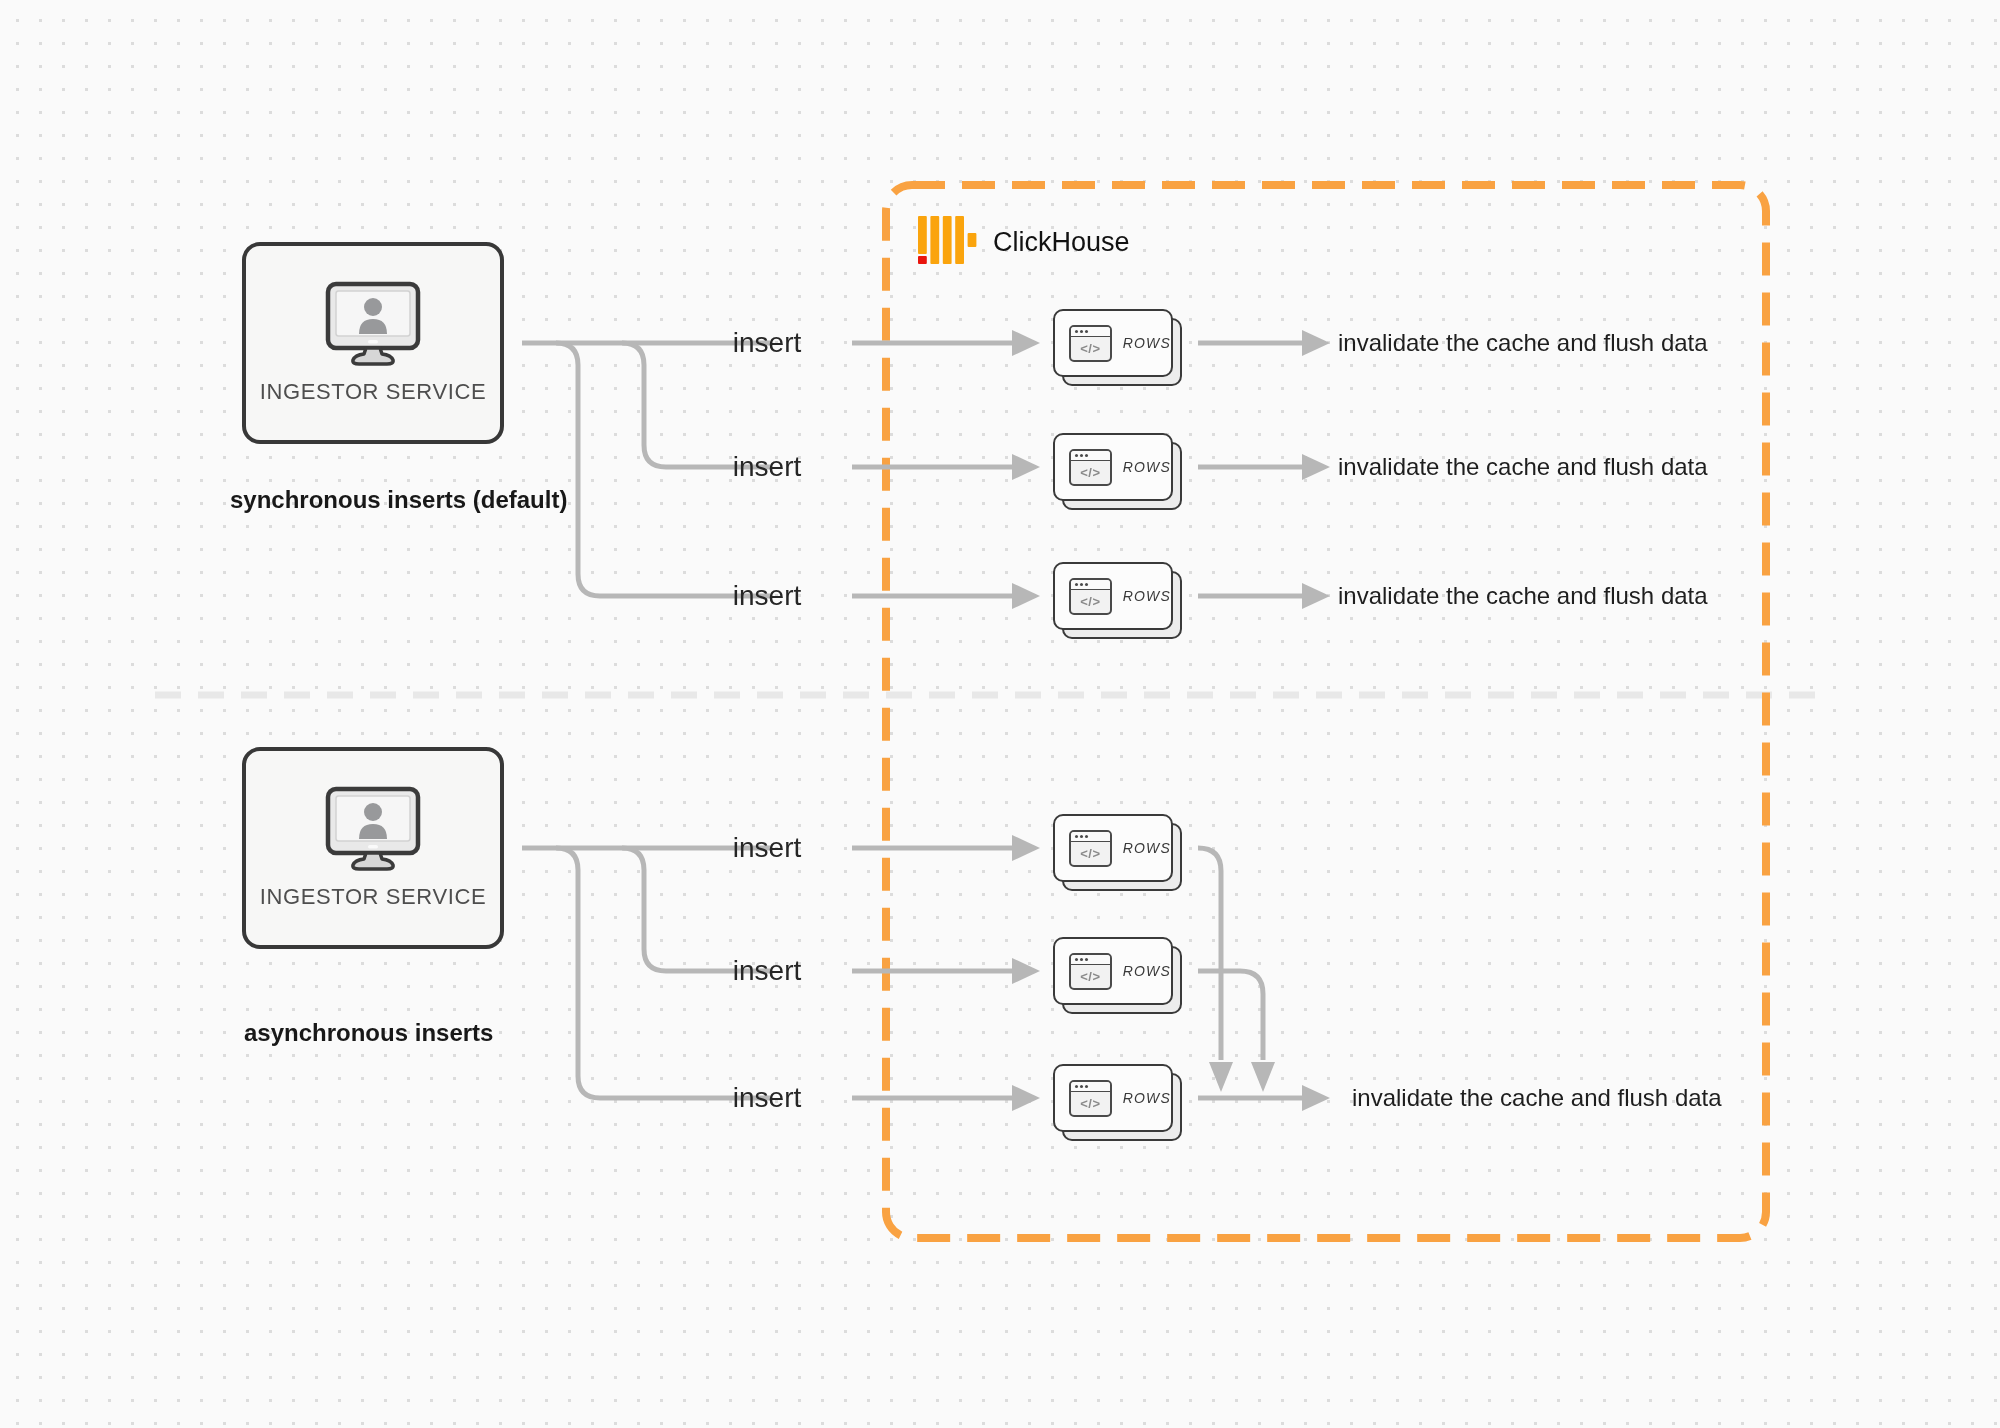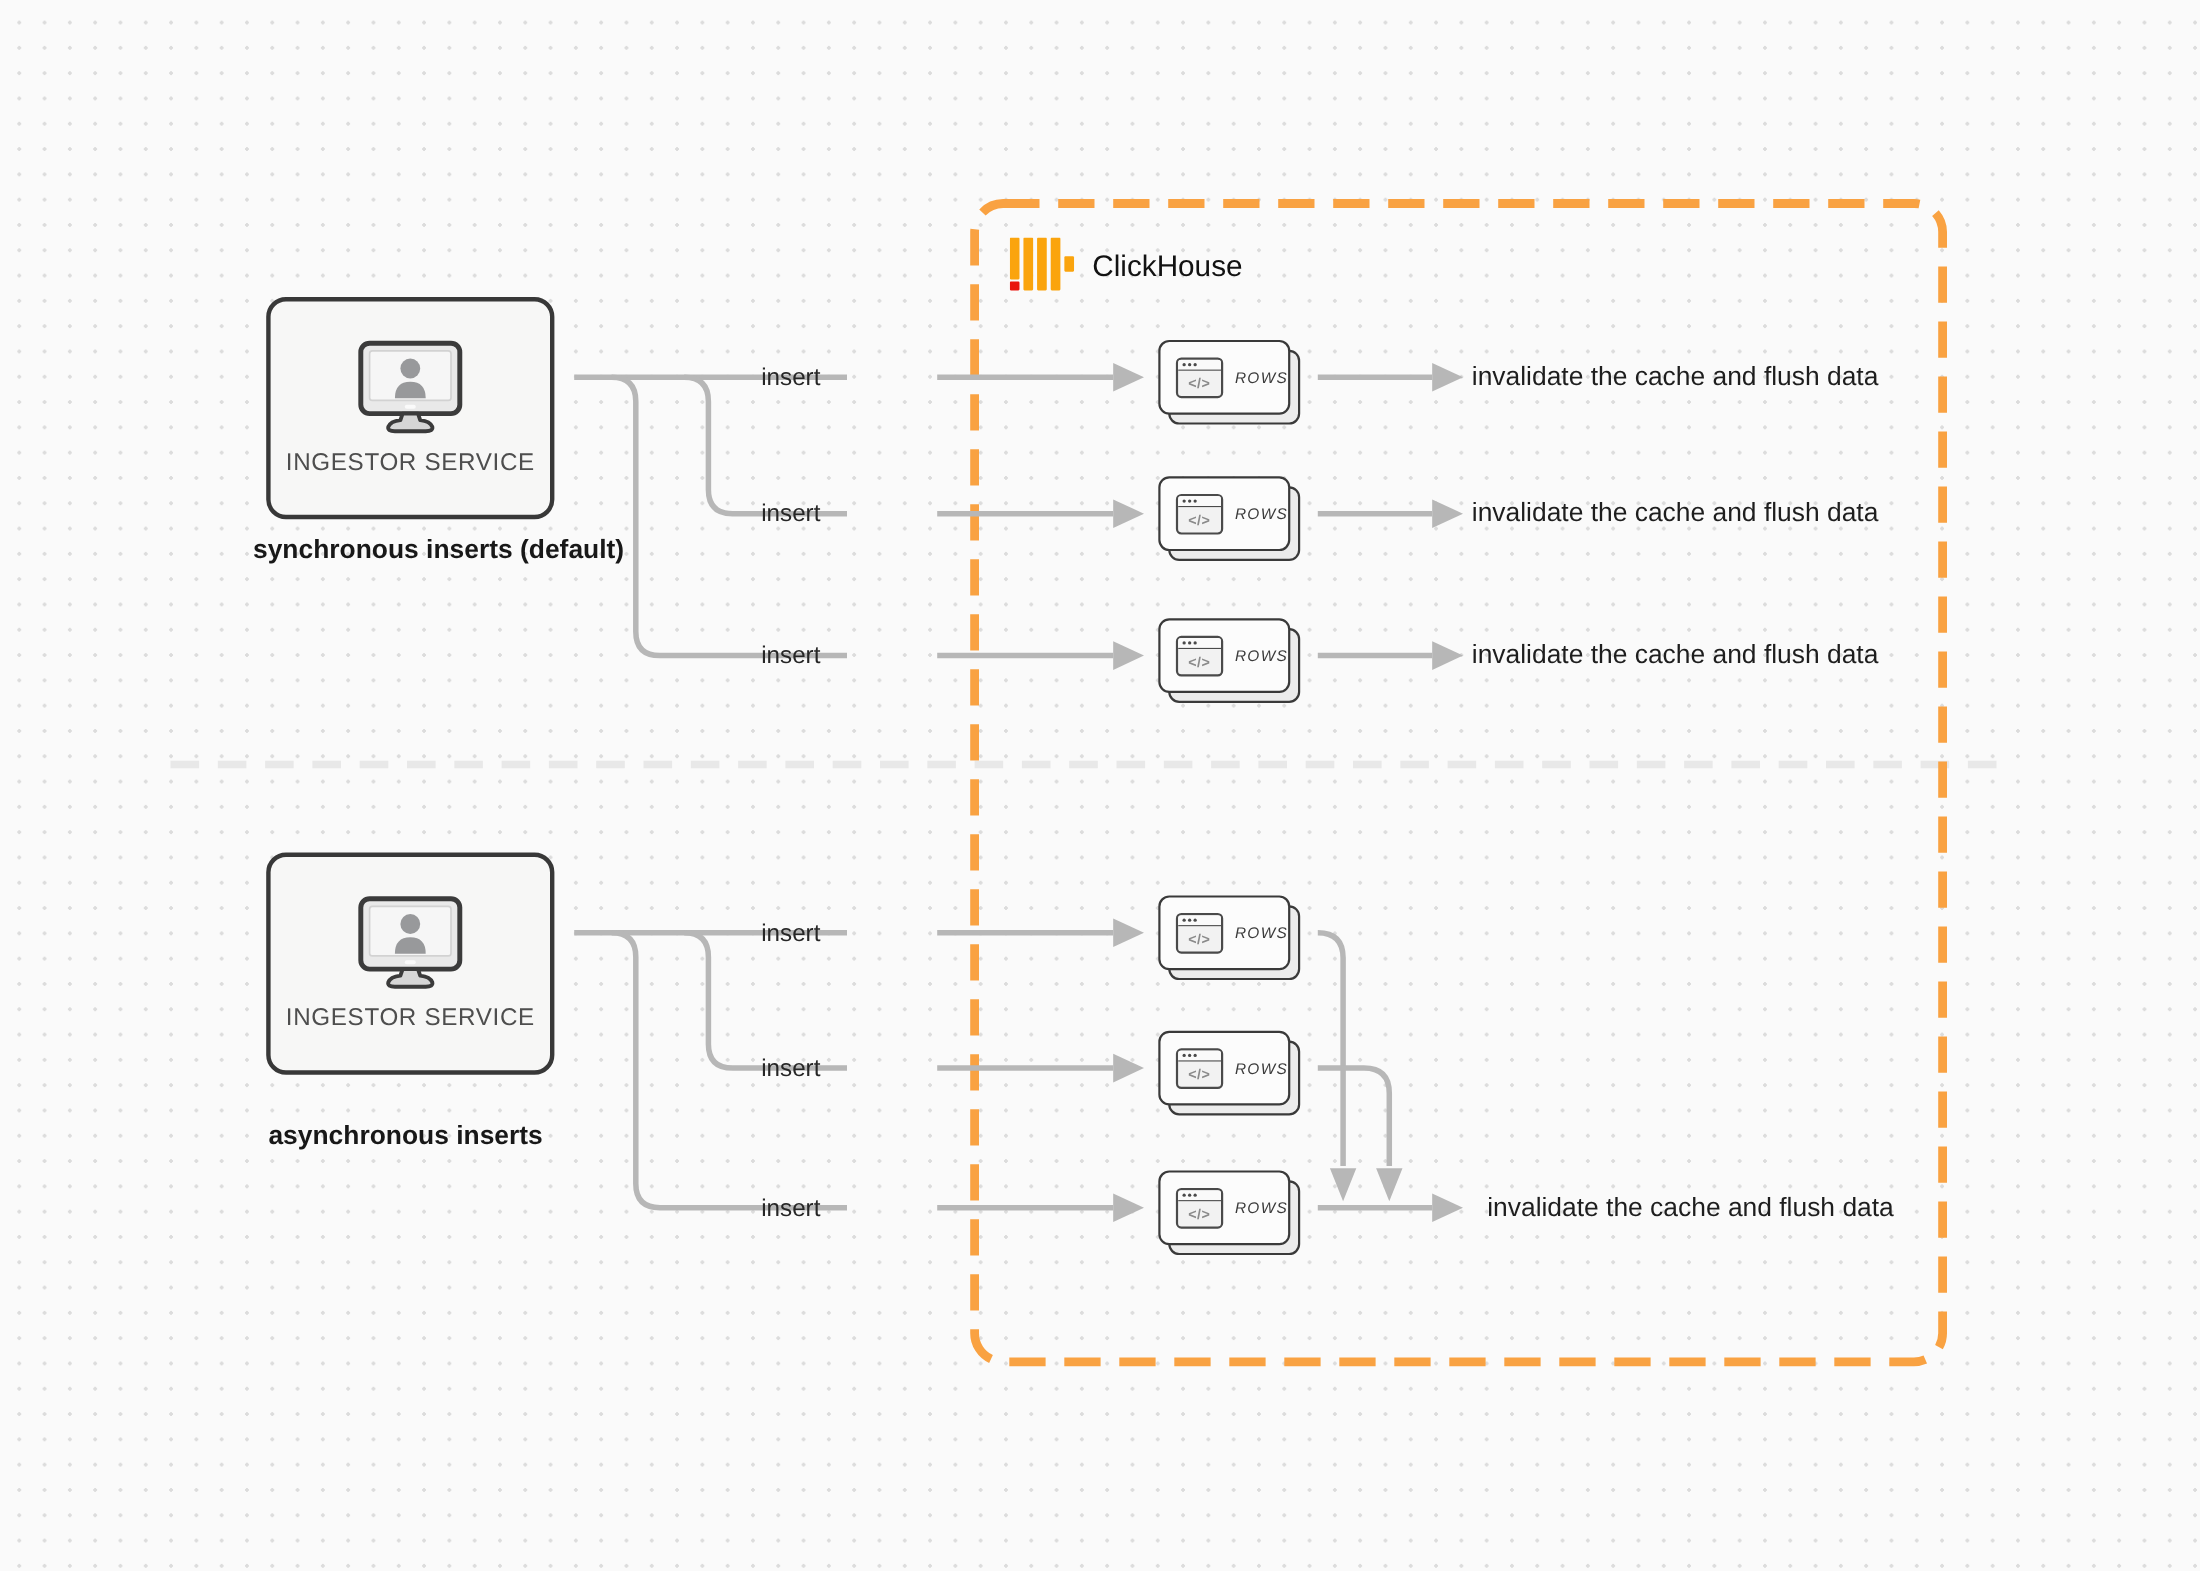--- a/index.html
+++ b/index.html
@@ -11,30 +11,30 @@
     background-position:6px 9px;
     font-family:"Liberation Sans",sans-serif;
   }
   .layer{position:absolute;left:0;top:0;}
   .abs{position:absolute;}
 
   
   .ingestor-box{
     width:262px;height:202px;box-sizing:border-box;
     background:#f7f7f6;border:4px solid #383838;border-radius:18px;
-    display:flex;flex-direction:column;align-items:center;justify-content:center;gap:10px;margin-top:28px;
+    display:flex;flex-direction:column;align-items:center;justify-content:center;gap:10px;
   }
   .ingestor-label{font-size:22px;color:#4e4e4e;letter-spacing:0.6px;}
 
   
   .caption{font-weight:700;font-size:24px;color:#181818;white-space:nowrap;}
 
   
-  .insert-label{width:150px;height:32px;line-height:32px;text-align:left;
-    font-size:22px;color:#262626;}
+  .insert-label{width:150px;height:32px;line-height:32px;text-align:center;
+    font-size:28px;color:#262626;}
   .result-label{height:32px;line-height:32px;font-size:24px;color:#1e1e1e;white-space:nowrap;}
 
   
   .ch-label{font-size:27px;font-weight:500;color:#121212;white-space:nowrap;}
 
   
   .rows-card{width:130px;height:78px;}
   .card-back{position:absolute;left:9px;top:9px;width:120px;height:68px;box-sizing:border-box;
     background:#ececec;border:2.5px solid #3a3a3a;border-radius:10px;}
   .card-front{position:absolute;left:0;top:0;width:120px;height:68px;box-sizing:border-box;

